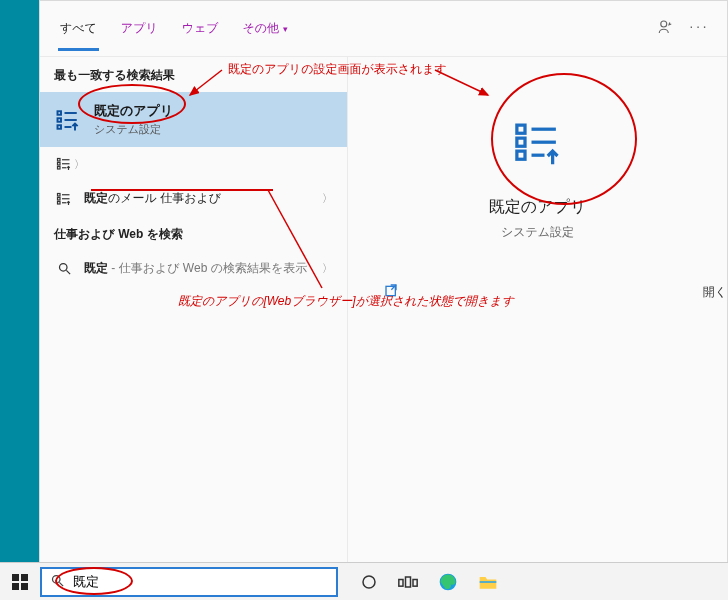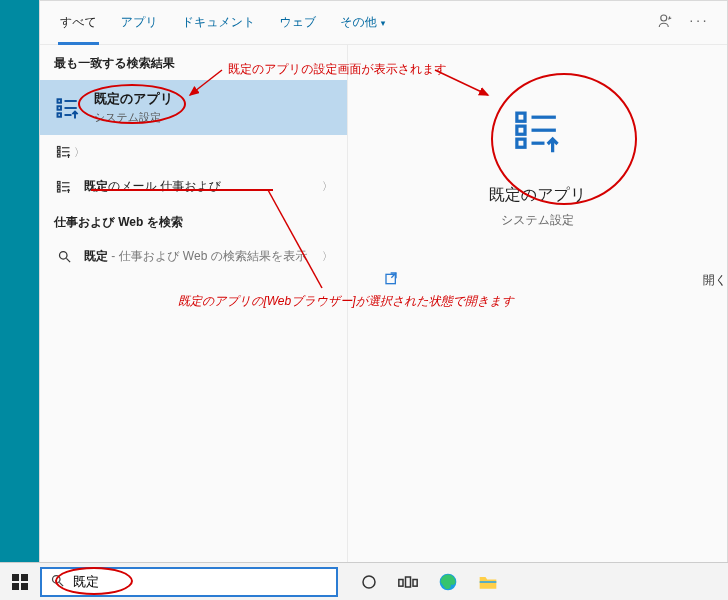--- a/index.html
+++ b/index.html
@@ -1,19 +1,19 @@
 <!DOCTYPE html>
 <html><head>
 <meta charset="utf-8">
 <style>
   * { box-sizing: border-box; margin: 0; padding: 0; font-family: "Yu Gothic", "Meiryo", sans-serif; }
   body { width: 728px; height: 600px; background: #008aa1; position: relative; overflow: hidden; }
   .panel { position: absolute; left: 39px; top: 0; width: 689px; height: 565px; background: #fafafa; border: 1px solid #d9d9d9; }
-  .tabs { display: flex; align-items: center; height: 44px; padding: 0 8px; border-bottom: 1px solid #eaeaea; }
-  .tab { padding: 0 12px; height: 44px; display: flex; align-items: center; font-size: 12px; color: #0369a1; cursor: pointer; position: relative; }
+  .tabs { display: flex; align-items: center; height: 56px; padding: 0 8px; border-bottom: 1px solid #eaeaea; }
+  .tab { padding: 0 12px; height: 44px; display: flex; align-items: center; font-size: 12px; color: #a21caf; cursor: pointer; position: relative; }
   .tab.active { color: #222; }
   .tab.active::after { content: ""; position: absolute; left: 10px; right: 10px; bottom: 0; height: 3px; background: #2b7cd3; }
   .tab .chev { margin-left: 4px; font-size: 9px; }
   .tabs-right { margin-left: auto; display: flex; gap: 14px; padding-right: 10px; color: #666; }
   .tabs-right span { cursor: pointer; font-size: 14px; }
 
   .body { display: flex; height: calc(100% - 44px); }
   .left { width: 308px; border-right: 1px solid #eaeaea; }
   .right { flex: 1; padding-top: 40px; text-align: center; position: relative; }
 
@@ -56,23 +56,20 @@
 </head>
 <body>
 
 <div class="panel">
   <div class="tabs">
     <div class="tab active">
         <span>すべて</span>
       </div>
     <div class="tab">
         <span>アプリ</span>
-      </div>
-    <div class="tab">
-        <span>ドキュメント</span>
       </div>
     <div class="tab">
         <span>ウェブ</span>
       </div>
     <div class="tab">
         <span>その他</span>
         <span class="chev">▾</span>
       </div>
     <div class="tabs-right">
       <span>

